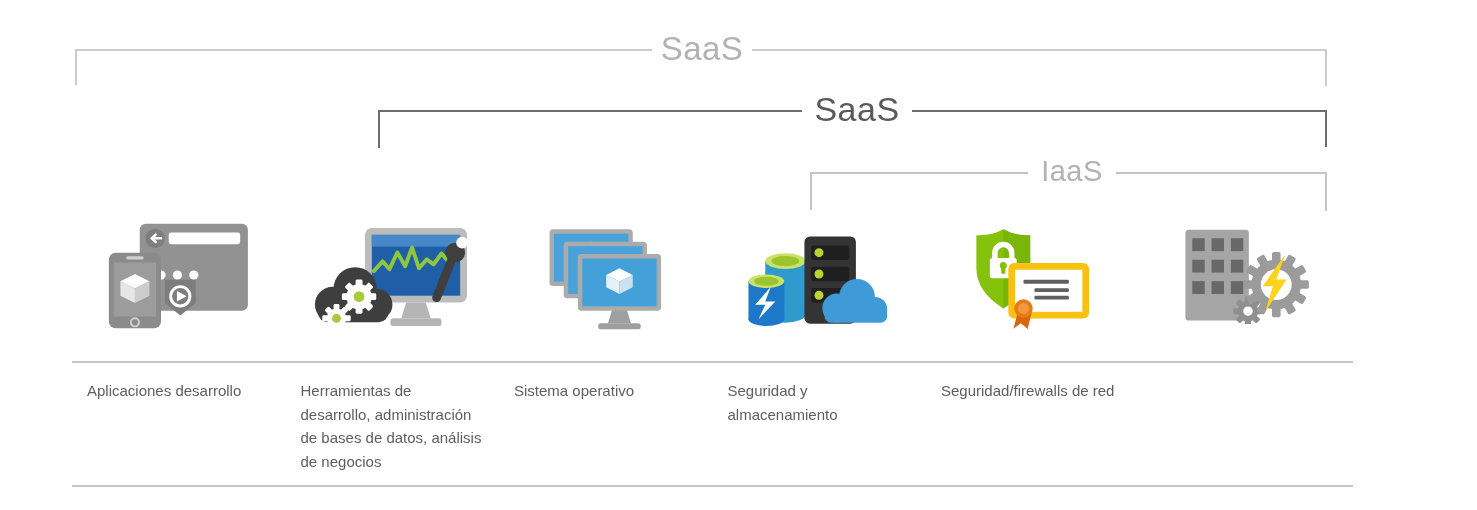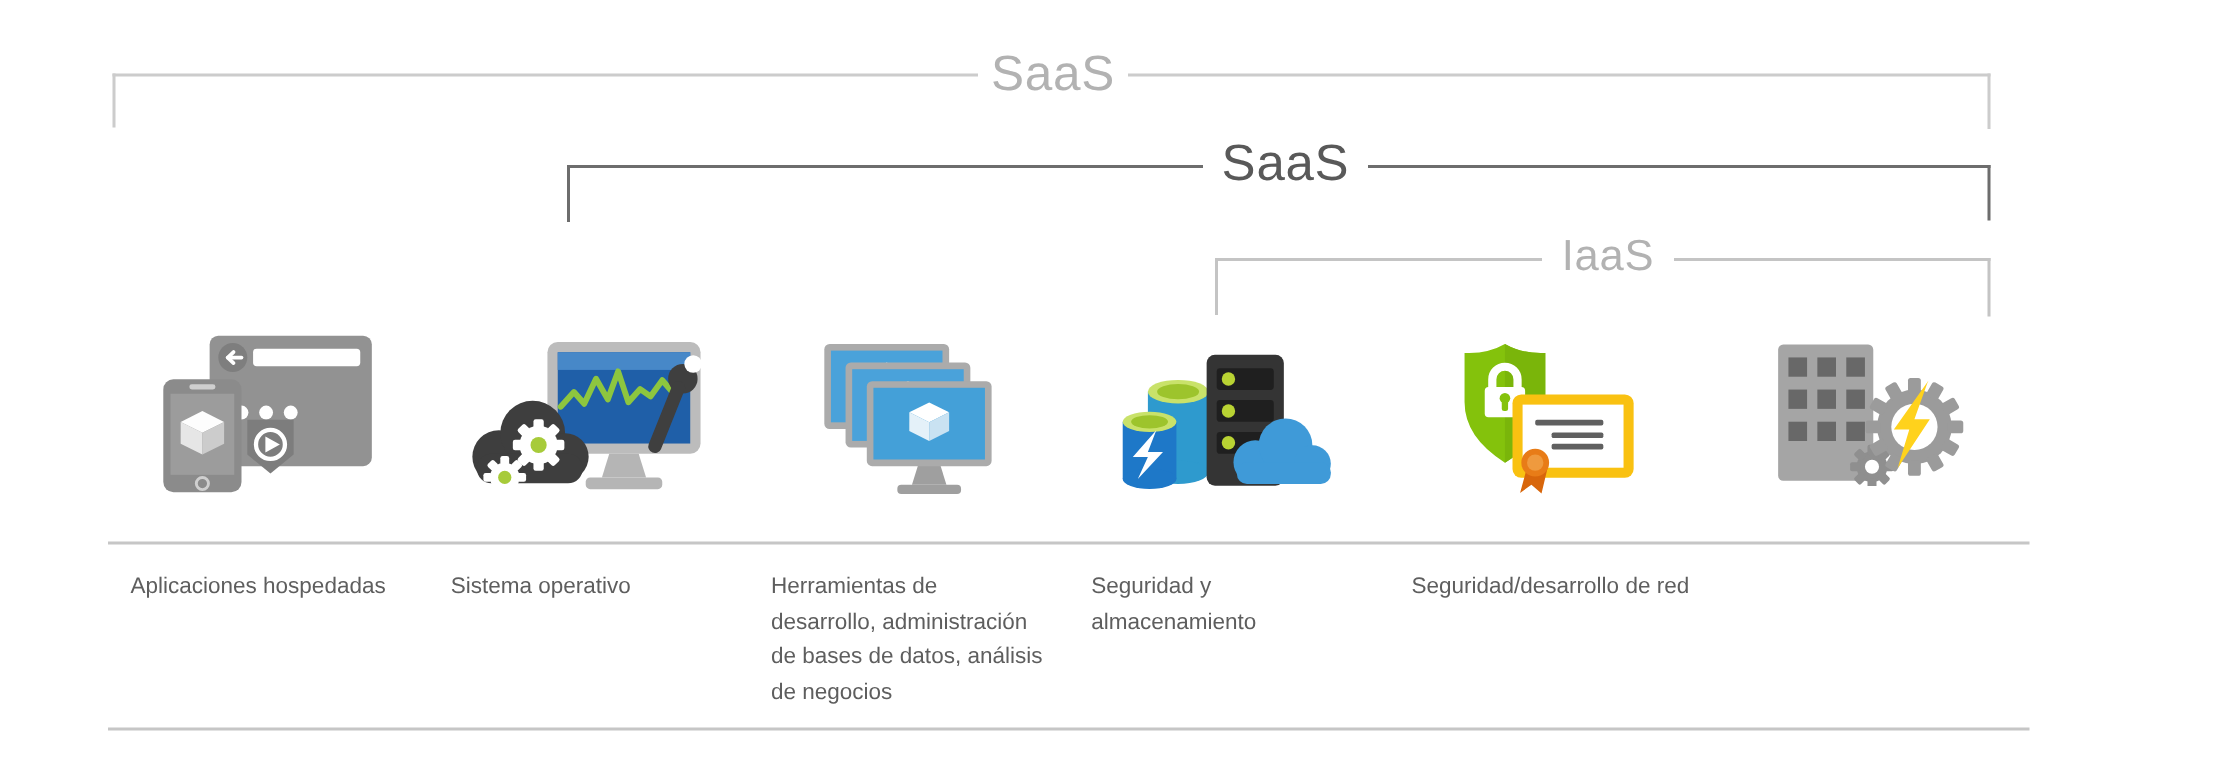--- a/index.html
+++ b/index.html
@@ -256,24 +256,24 @@
         <path d="M139 34 L112 72 h12 l-9 30 25 -38 h-12 l10 -28 z" fill="#ffd21c"></path>
       </svg>
     </div>
 
   </div>
 
   <div class="divider" id="divider-top"></div>
   <div class="divider" id="divider-bottom"></div>
 
   <div id="labels-row">
-    <div class="label-cell">Aplicaciones hospedadas</div>
-    <div class="label-cell">Sistema operativo</div>
+    <div class="label-cell">Aplicaciones desarrollo</div>
     <div class="label-cell">Herramientas de
 desarrollo, administración
 de bases de datos, análisis
 de negocios</div>
+    <div class="label-cell">Sistema operativo</div>
     <div class="label-cell">Seguridad y
 almacenamiento</div>
-    <div class="label-cell">Seguridad/desarrollo de red</div>
+    <div class="label-cell">Seguridad/firewalls de red</div>
   </div>
 
 </div>
 
 </body></html>

